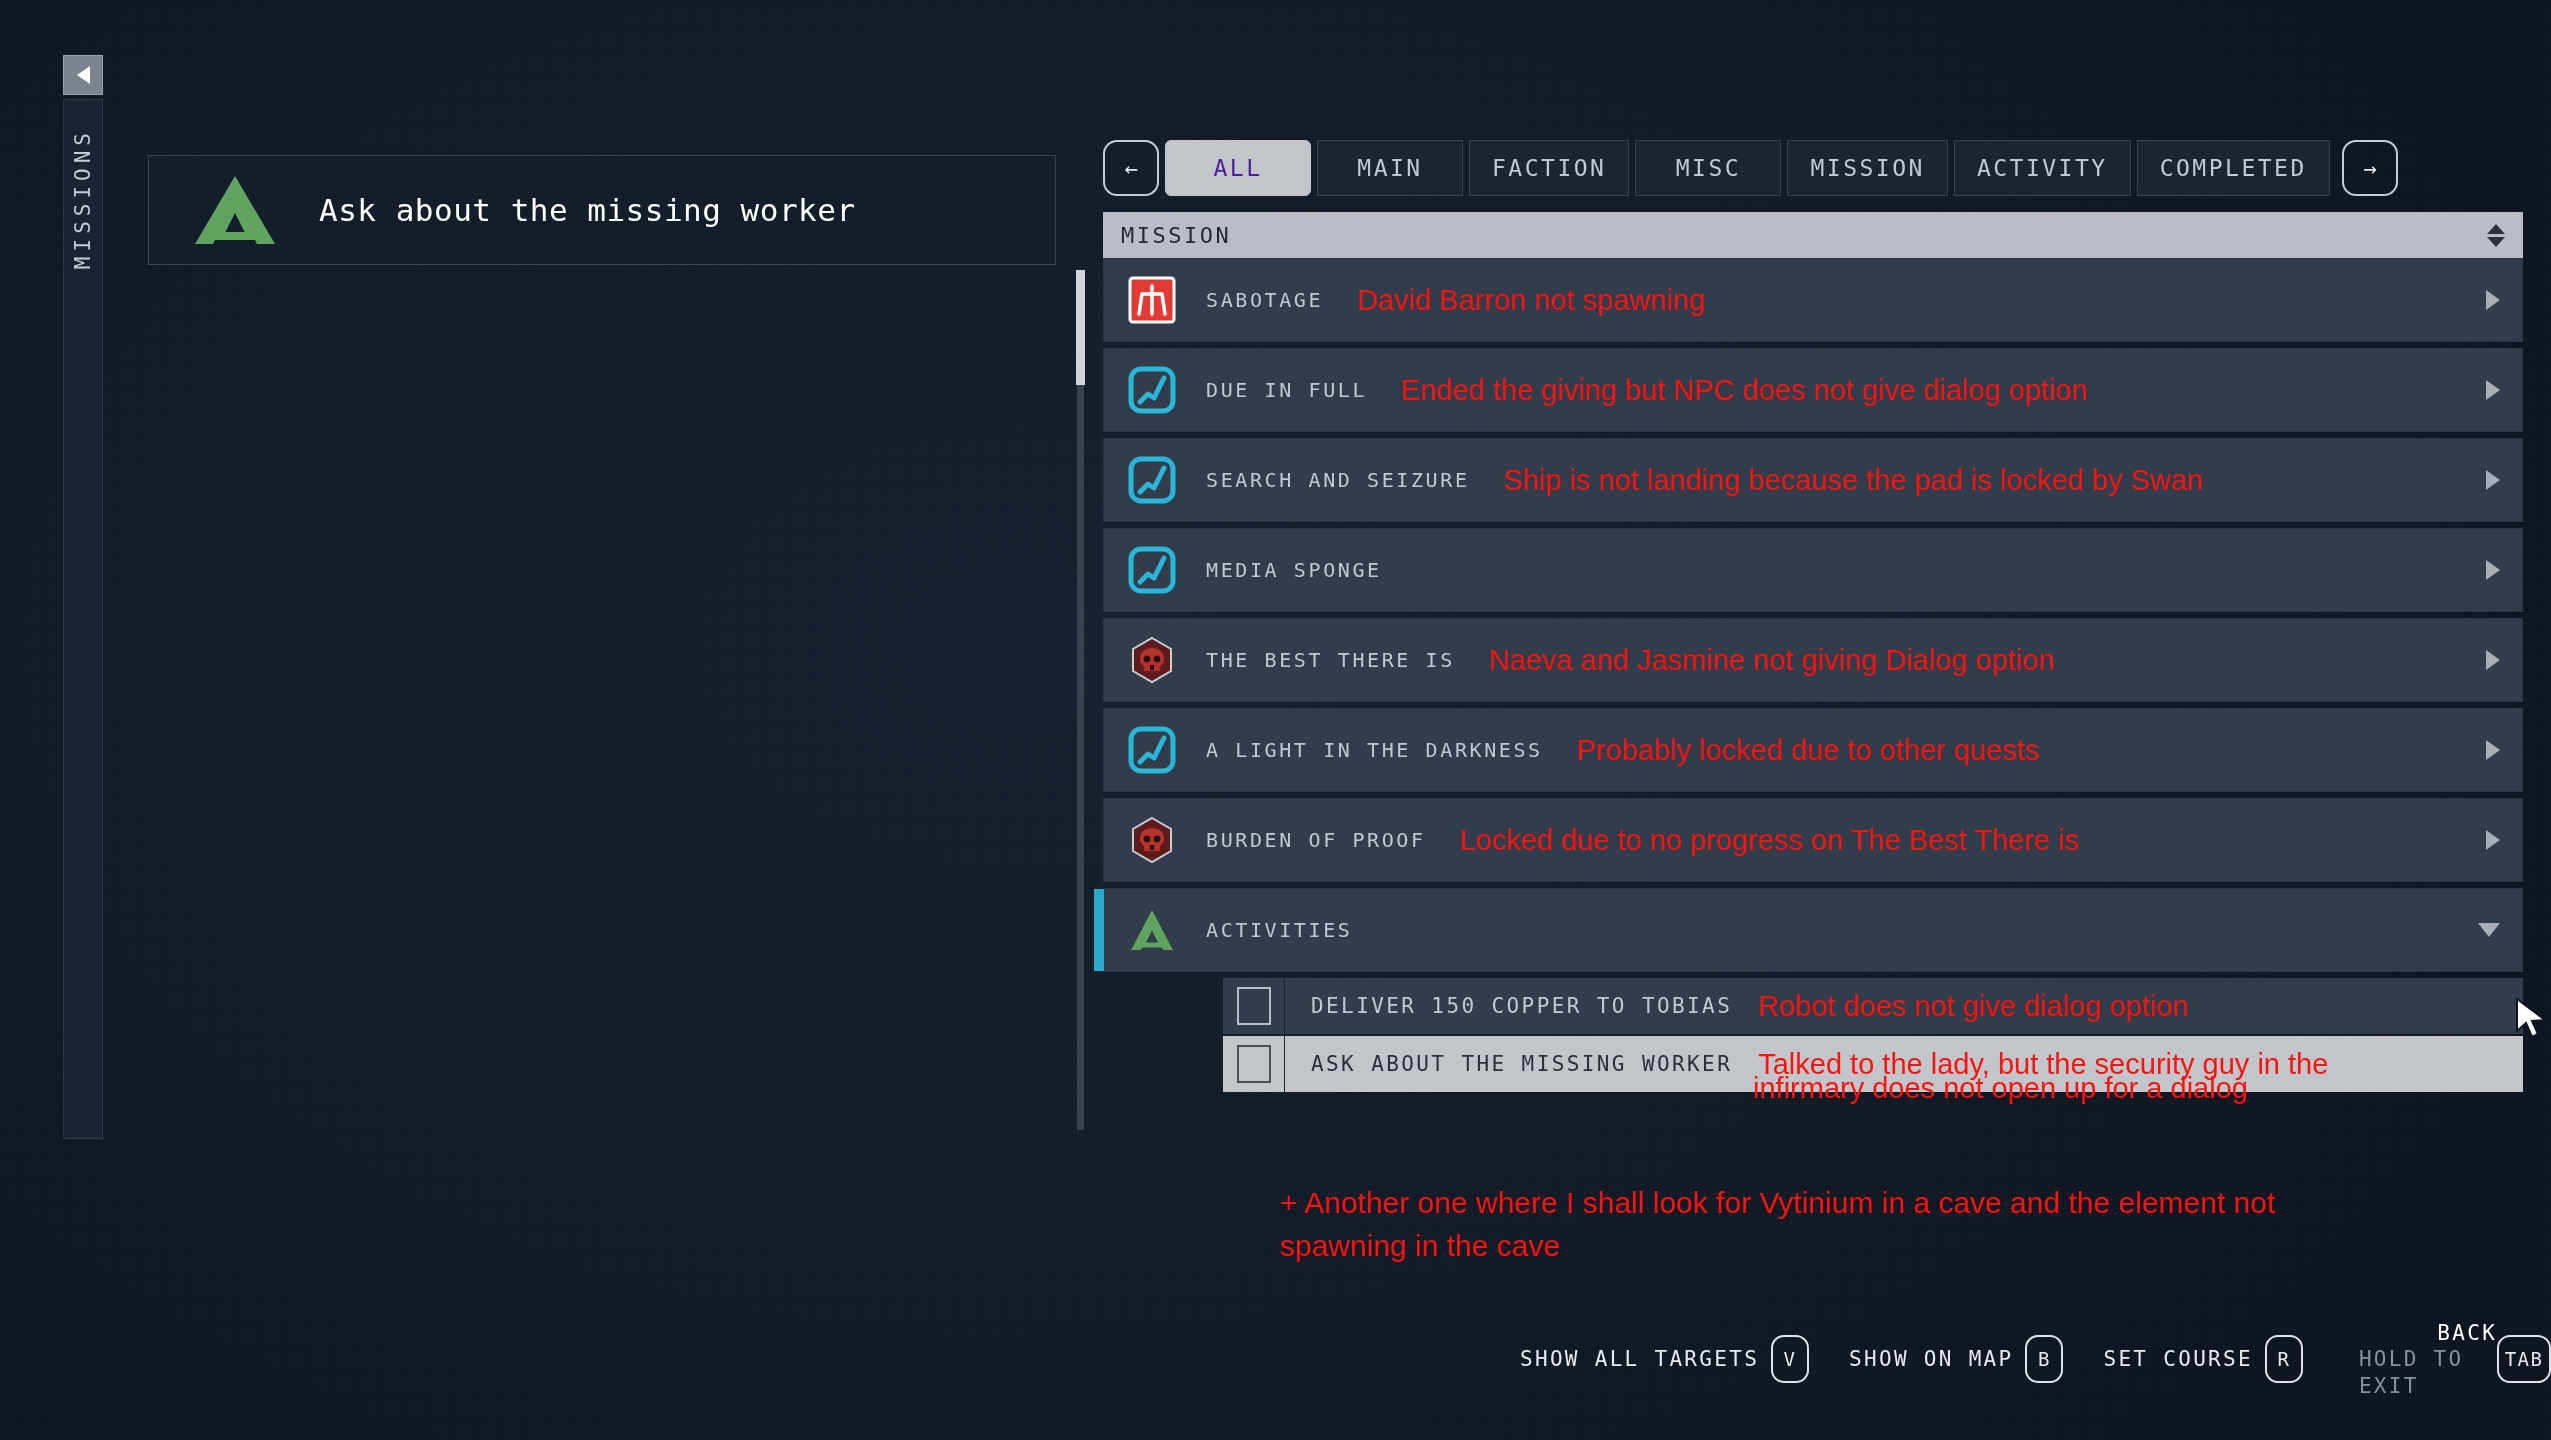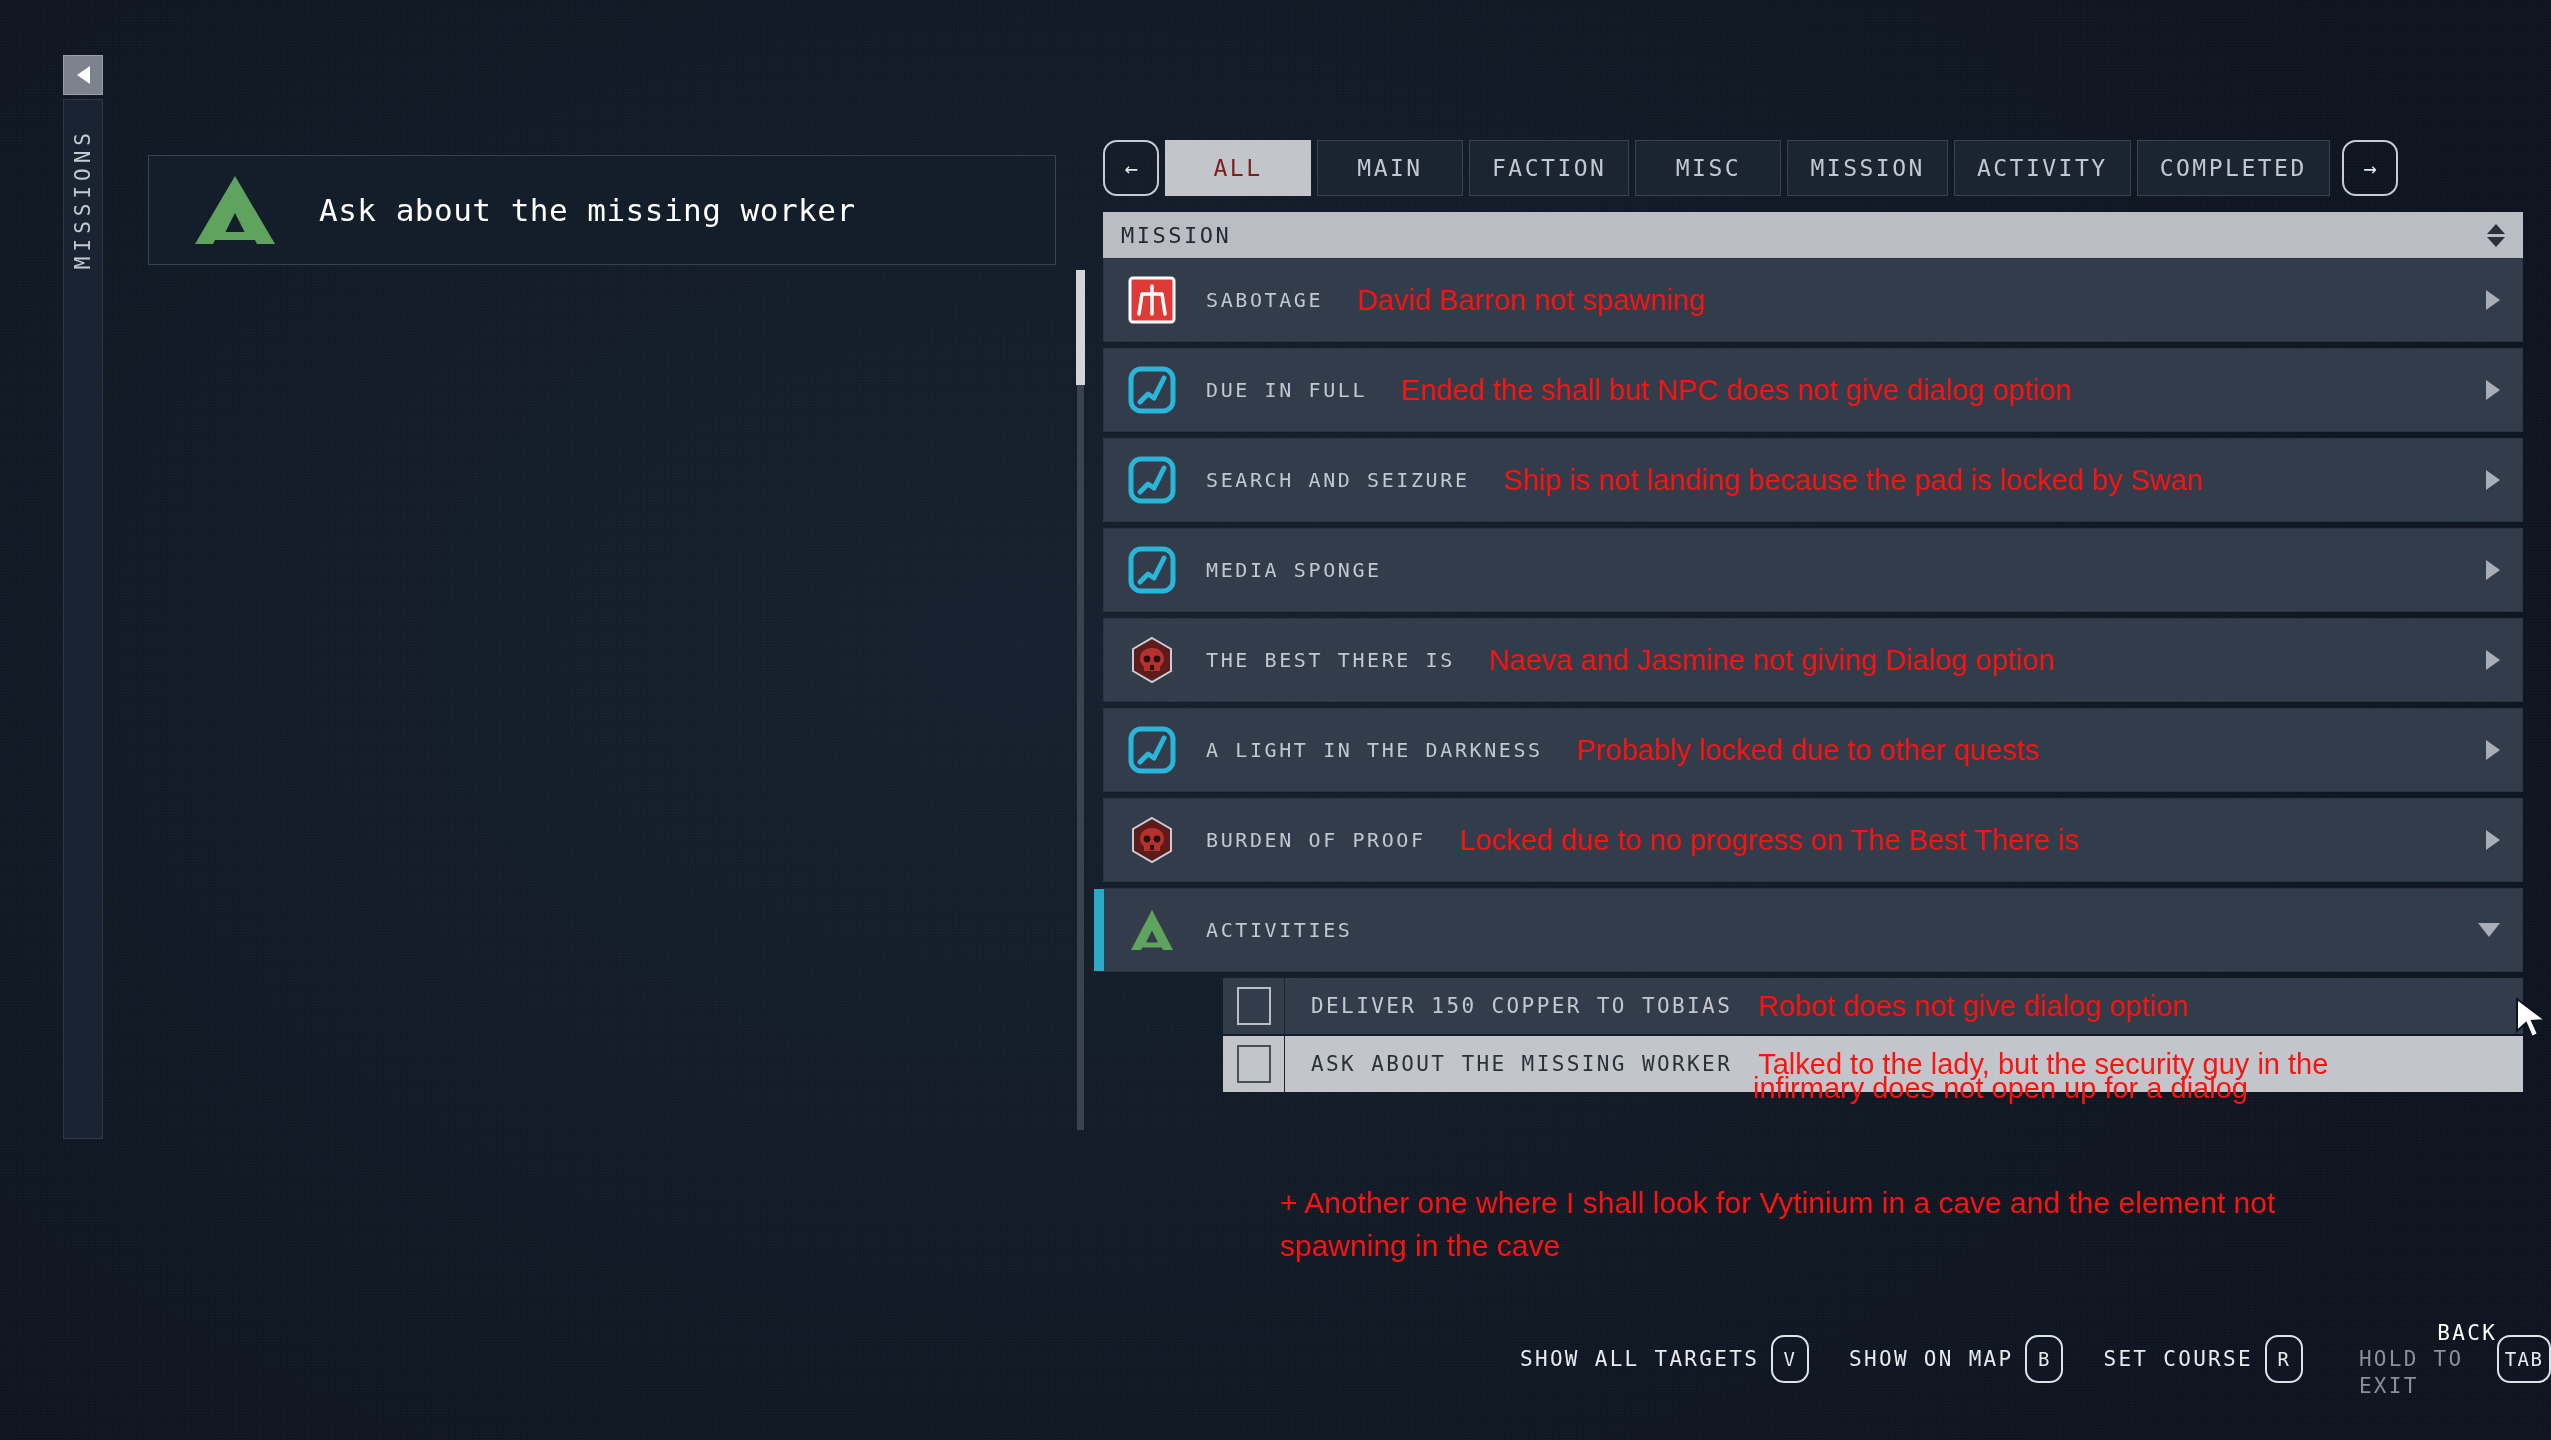--- a/index.html
+++ b/index.html
@@ -114,21 +114,21 @@
     flex: 0 0 auto;
     border: 1px solid #39424f;
     background: #1b2532;
     color: #c3c8d0;
     display: flex; align-items: center; justify-content: center;
     font-size: 23px;
     letter-spacing: 2.5px;
     padding: 0 22px;
     min-width: 146px;
   }
-  .tab.active { background: #c2c6cb; color: #7f1d1d; border-color: #c2c6cb; }
+  .tab.active { background: #c2c6cb; color: #4c1d95; border-color: #c2c6cb; border-radius: 6px; }
 
   
   .col-header {
     margin-top: 16px;
     height: 46px;
     background: #babec4;
     color: #252a32;
     display: flex; align-items: center;
     padding: 0 18px;
     font-size: 22px;
@@ -368,21 +368,21 @@
           </div>
           <div class="row">
             <div class="accent"></div>
             <div style="display: flex;">
               <svg class="row-icon" viewBox="0 0 48 48">
                 <rect x="3" y="3" width="42" height="42" rx="10" fill="none" stroke="#29b6d8" stroke-width="5"></rect>
                 <path d="M12 36 L20 28 L26 32 L36 12" stroke="#29b6d8" stroke-width="5" fill="none" stroke-linecap="round" stroke-linejoin="round"></path>
               </svg>
             </div>
             <div class="row-label">DUE IN FULL</div>
-            <div class="row-note">Ended the shall but NPC does not give dialog option</div>
+            <div class="row-note">Ended the giving but NPC does not give dialog option</div>
             <div class="row-chev chev-right"></div>
           </div>
           <div class="row">
             <div class="accent"></div>
             <div style="display: flex;">
               <svg class="row-icon" viewBox="0 0 48 48">
                 <rect x="3" y="3" width="42" height="42" rx="10" fill="none" stroke="#29b6d8" stroke-width="5"></rect>
                 <path d="M12 36 L20 28 L26 32 L36 12" stroke="#29b6d8" stroke-width="5" fill="none" stroke-linecap="round" stroke-linejoin="round"></path>
               </svg>
             </div>

